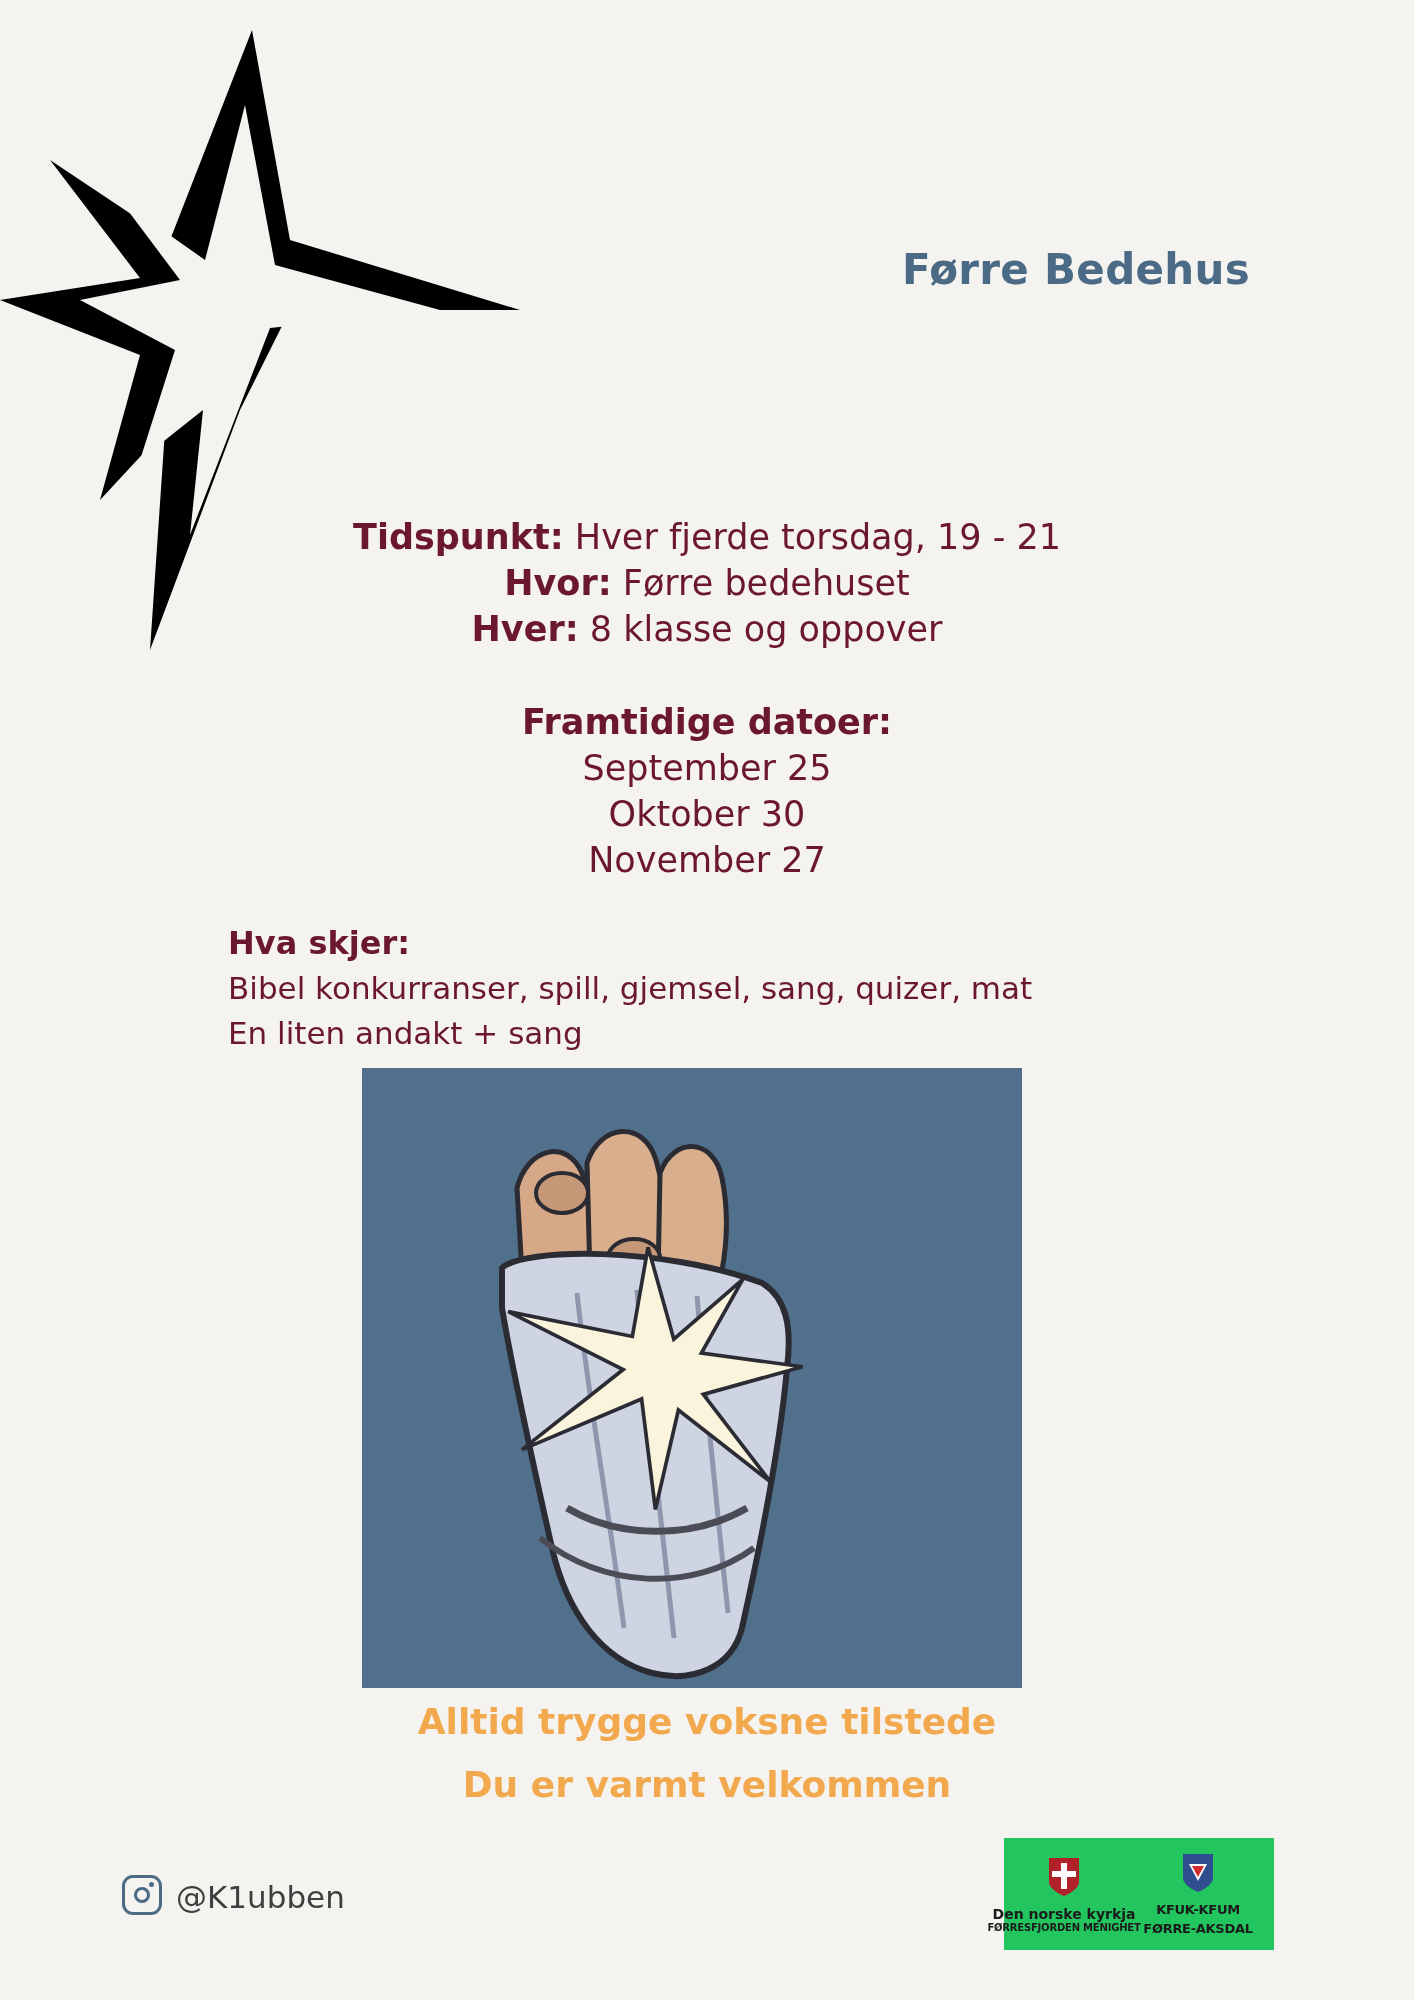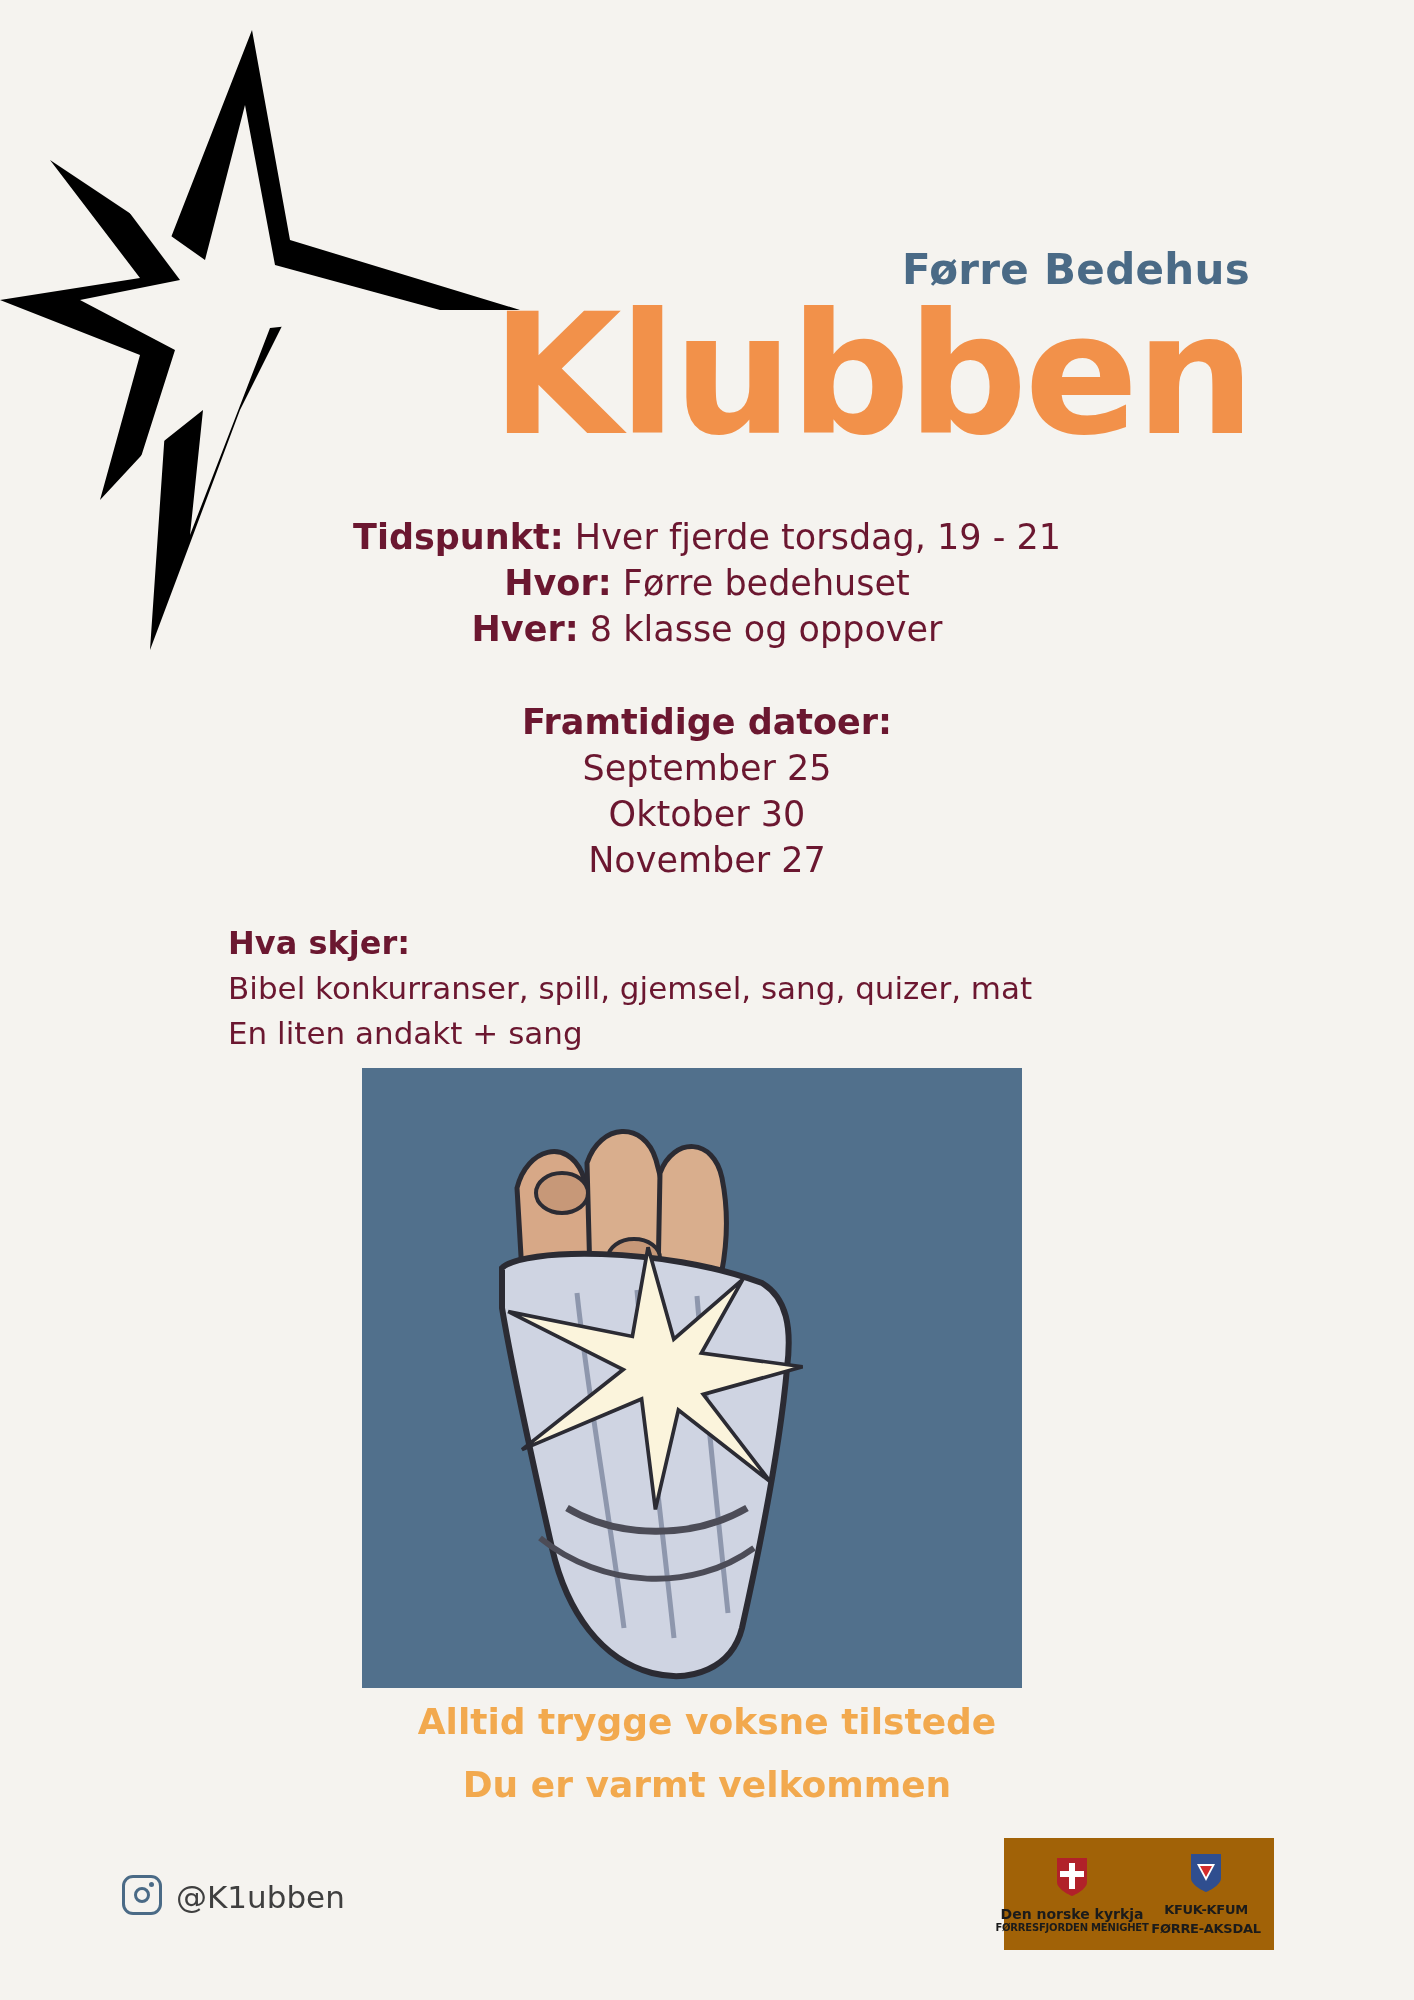--- a/index.html
+++ b/index.html
@@ -162,24 +162,23 @@
     color: #3f3f3f;
   }
 
   
   .logos {
     position: absolute;
     right: 140px;
     top: 1838px;
     width: 270px;
     height: 112px;
-    background: #a16207;
+    background: #22c55e;
     display: flex;
     align-items: center;
-    justify-content: center;
     gap: 14px;
   }
   .logo-cell {
     display: flex;
     flex-direction: column;
     align-items: center;
     justify-content: flex-start;
     width: 120px;
   }
   .logo-text-1 {
@@ -210,21 +209,20 @@
 
 <div class="star-deco">
   <svg viewBox="0 0 560 660" width="560" height="660" xmlns="http://www.w3.org/2000/svg">
     <path d="M262 20 L300 230 L530 300 L300 300 L250 400 L160 640 L175 420 L110 490 L150 345 L10 290 L150 268 L60 150 L180 230 Z" fill="#000000"></path>
     <path d="M255 95 L285 255 L450 300 L280 318 L200 525 L213 400 L150 450 L185 340 L90 290 L190 270 L130 190 L215 250 Z" fill="#f5f3ef"></path>
   </svg>
 </div>
 
 <div class="header">
   <div class="subtitle">Førre Bedehus</div>
-  <div class="title">Klubben</div>
 </div>
 
 <div class="info-block">
   <div class="info-line">
     <b>Tidspunkt:</b>
     <span>Hver fjerde torsdag, 19 - 21</span>
   </div>
   <div class="info-line">
     <b>Hvor:</b>
     <span>Førre bedehuset</span>

